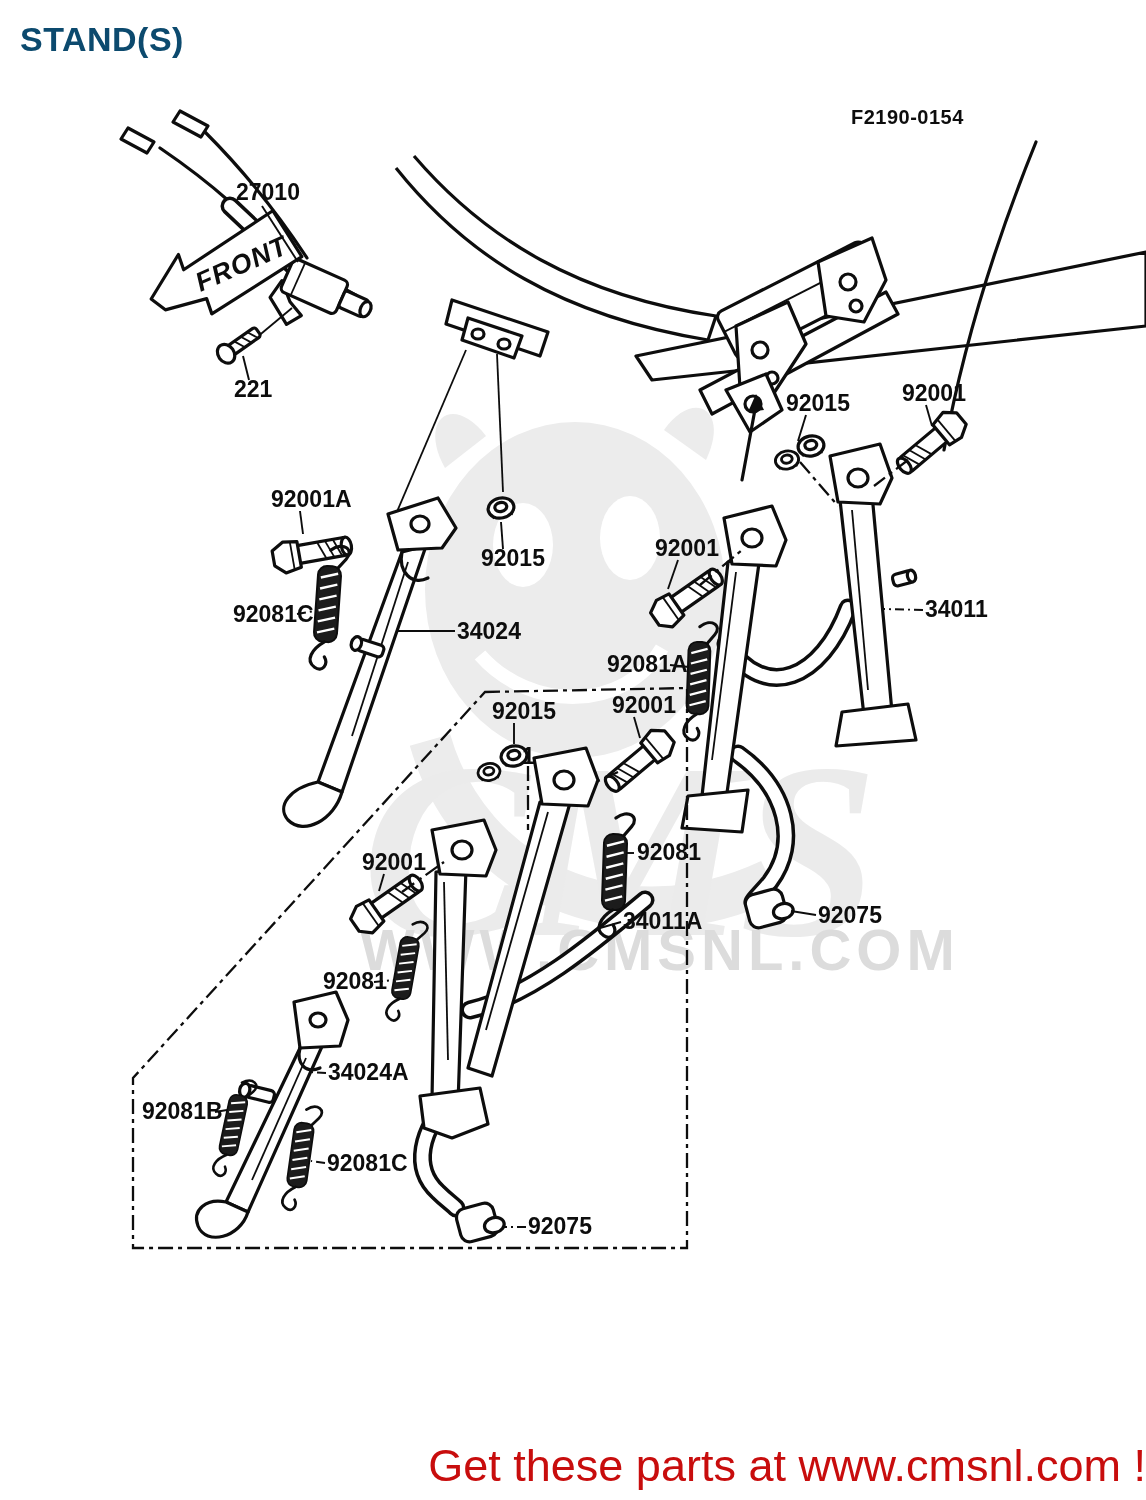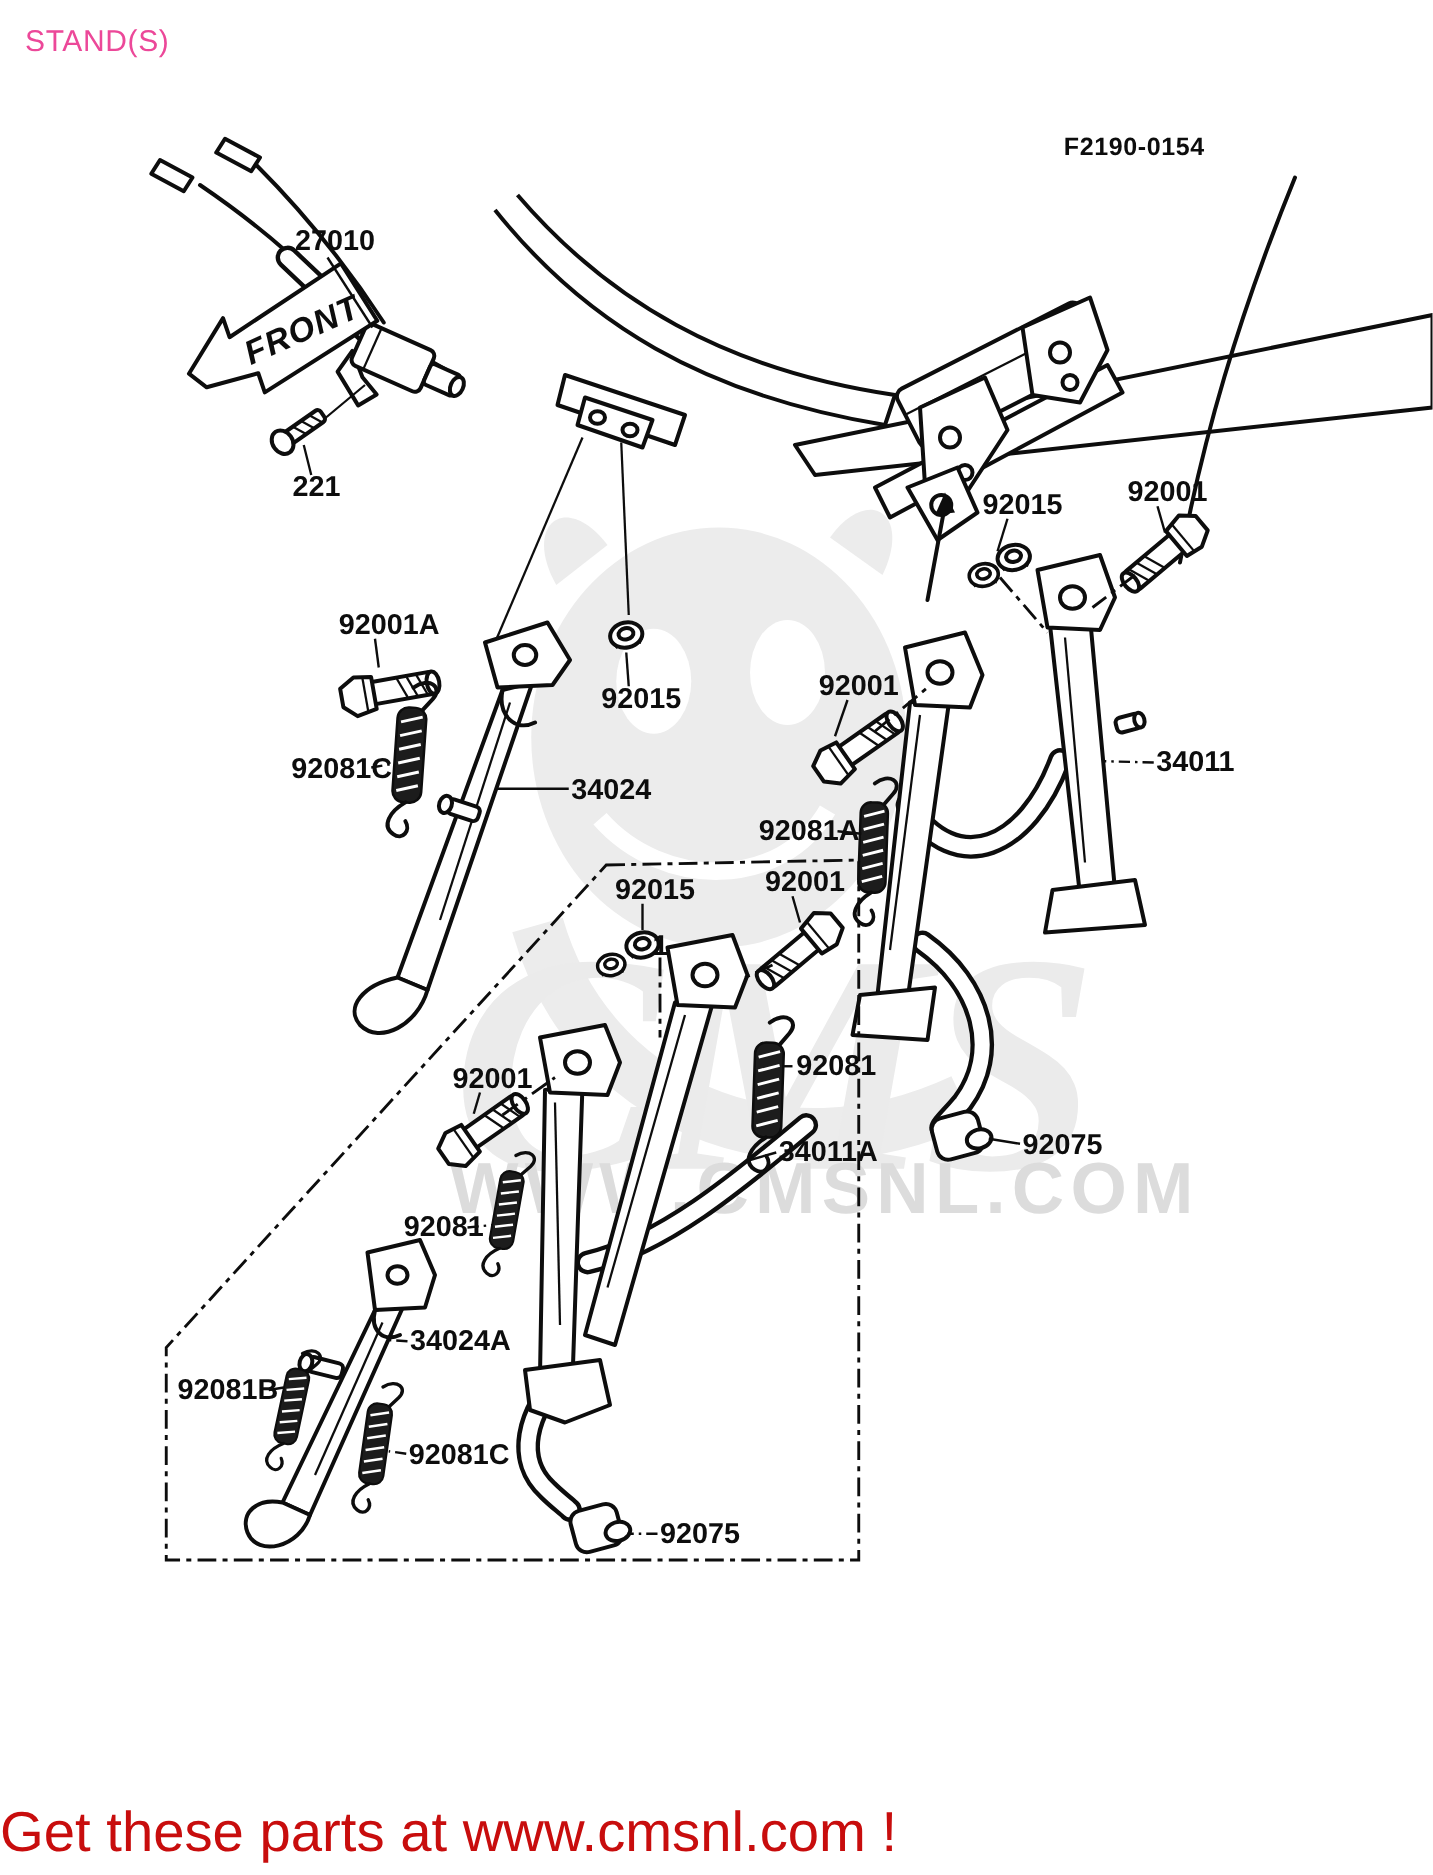--- a/index.html
+++ b/index.html
@@ -1,18 +1,18 @@
 <!DOCTYPE html>
 <html><head>
 <meta charset="utf-8">
 <style>
   html,body{margin:0;padding:0;background:#ffffff;}
   body{width:1146px;height:1500px;position:relative;font-family:"Liberation Sans",sans-serif;overflow:hidden;}
-  .page-title{position:absolute;left:20px;top:20px;font-size:24px;color:#ec4899;letter-spacing:.5px;}
-  .footer{position:absolute;left:0;bottom:8px;width:100%;text-align:left;font-size:45px;color:#c80d0d;}
+  .page-title{position:absolute;left:20px;top:20px;font-size:34px;color:#0c4a6e;letter-spacing:.5px;font-weight:bold;}
+  .footer{position:absolute;left:0;bottom:8px;width:100%;text-align:right;font-size:45px;color:#c80d0d;}
   svg{position:absolute;left:0;top:0;}
   .ln{stroke:#0d0d0d;stroke-width:3.2;fill:#ffffff;stroke-linejoin:round;}
   .lnf{stroke:#0d0d0d;stroke-width:3.2;fill:none;stroke-linecap:round;}
   .thin{stroke:#0d0d0d;stroke-width:1.8;fill:none;}
   .tubeo{stroke:#0d0d0d;stroke-width:19;fill:none;stroke-linecap:round;}
   .tubei{stroke:#ffffff;stroke-width:12;fill:none;stroke-linecap:round;}
   .dashdot{stroke:#0d0d0d;stroke-width:2.3;fill:none;stroke-dasharray:15 5 4 5;}
   .leaddash{stroke-dasharray:9 4 2 4;}
   .plabel{font:700 23px "Liberation Sans",sans-serif;fill:#0d0d0d;}
   .leader{stroke:#0d0d0d;stroke-width:1.9;fill:none;}

